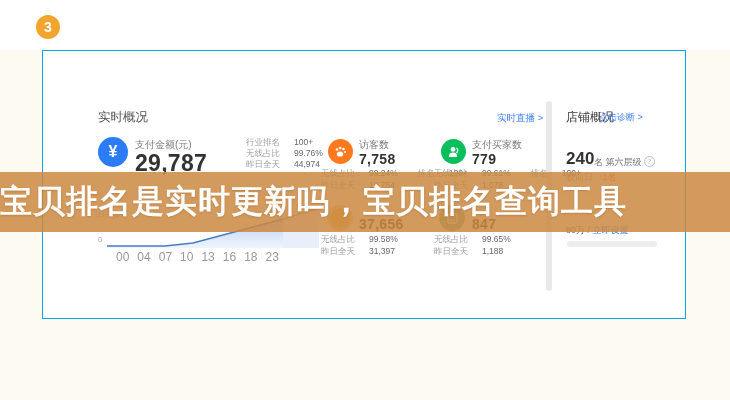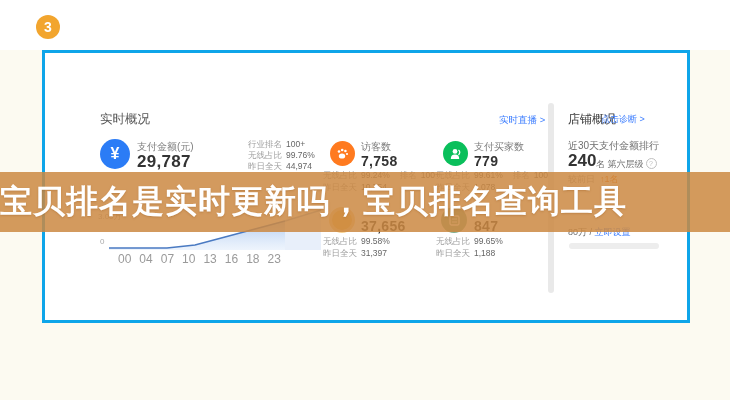--- a/index.html
+++ b/index.html
@@ -10,31 +10,31 @@
     -webkit-font-smoothing:antialiased;
   }
   .abs{position:absolute;}
   
   .top-banner{left:0;top:0;width:730px;height:50px;background:#ffffff;}
   .badge{left:36px;top:15px;width:24px;height:24px;border-radius:50%;
     background:#f2a52e;color:#fff;font-size:14px;font-weight:bold;
     display:flex;align-items:center;justify-content:center;}
   .banner-text{left:70px;top:17px;font-size:16px;font-weight:bold;color:#3a3a3a;letter-spacing:.5px;}
   
-  .card{left:42px;top:50px;width:642px;height:267px;background:#ffffff;border:3px solid #0ea5e9;}
+  .card{left:42px;top:50px;width:642px;height:267px;background:#ffffff;border:1px solid #0ea5e9;}
   
   .dash-title{left:55px;top:58px;font-size:12.5px;color:#565656;}
   .update-time{left:346px;top:62px;font-size:9px;color:#9e9e9e;}
   .live-link{left:454px;top:61px;font-size:9.5px;color:#3d7eff;cursor:pointer;}
   
   .icon-circle{border-radius:50%;display:flex;align-items:center;justify-content:center;color:#fff;}
   .m-title{font-size:10px;color:#7d7d7d;}
-  .m-value-lg{font-size:17px;font-weight:bold;color:#333;letter-spacing:.3px;}
+  .m-value-lg{font-size:23px;font-weight:bold;color:#333;letter-spacing:.3px;}
   .m-value{font-size:14px;font-weight:bold;color:#333;letter-spacing:.3px;}
-  .statrow{display:flex;gap:4px;font-size:8.5px;white-space:nowrap;}
+  .statrow{display:flex;gap:14px;font-size:8.5px;white-space:nowrap;}
   .statrow .sl{color:#a0a0a0;}
   .statrow .sv{color:#666;}
   
   .axis-lbl{font-size:8px;color:#aaa;}
   .xaxis{display:flex;gap:8px;font-size:12px;color:#9a9a9a;margin-left:20px;}
   
   .scrollbar{left:503px;top:50px;width:6px;height:190px;background:#e9e9e9;border-radius:3px;}
   
   .panel-title{left:523px;top:58px;font-size:12px;color:#3a3a3a;}
   .diagnose{left:556px;top:60px;font-size:9px;color:#3d7eff;cursor:pointer;}
@@ -177,21 +177,20 @@
   </div>
   <div class="abs statrow" style="left:391px;top:195px;">
     <span class="sl">昨日全天</span>
     <span class="sv">1,188</span>
   </div>
 
   <div class="abs scrollbar"></div>
 
   <div class="abs panel-title">店铺概况</div>
   <div class="abs diagnose">点击诊断 &gt;</div>
-  <div class="abs rank-label">近30天支付金额排行</div>
   <div class="abs rank-value">240</div>
   <div class="abs rank-unit">
     <span>名 第六层级</span><span class="help-icon">?</span>
   </div>
   <div class="abs compare">
     <span>较前日</span><span class="up">↑1名</span>
   </div>
   <div class="abs target">
     <span>80万 /</span>
     <span class="link">立即设置</span>

